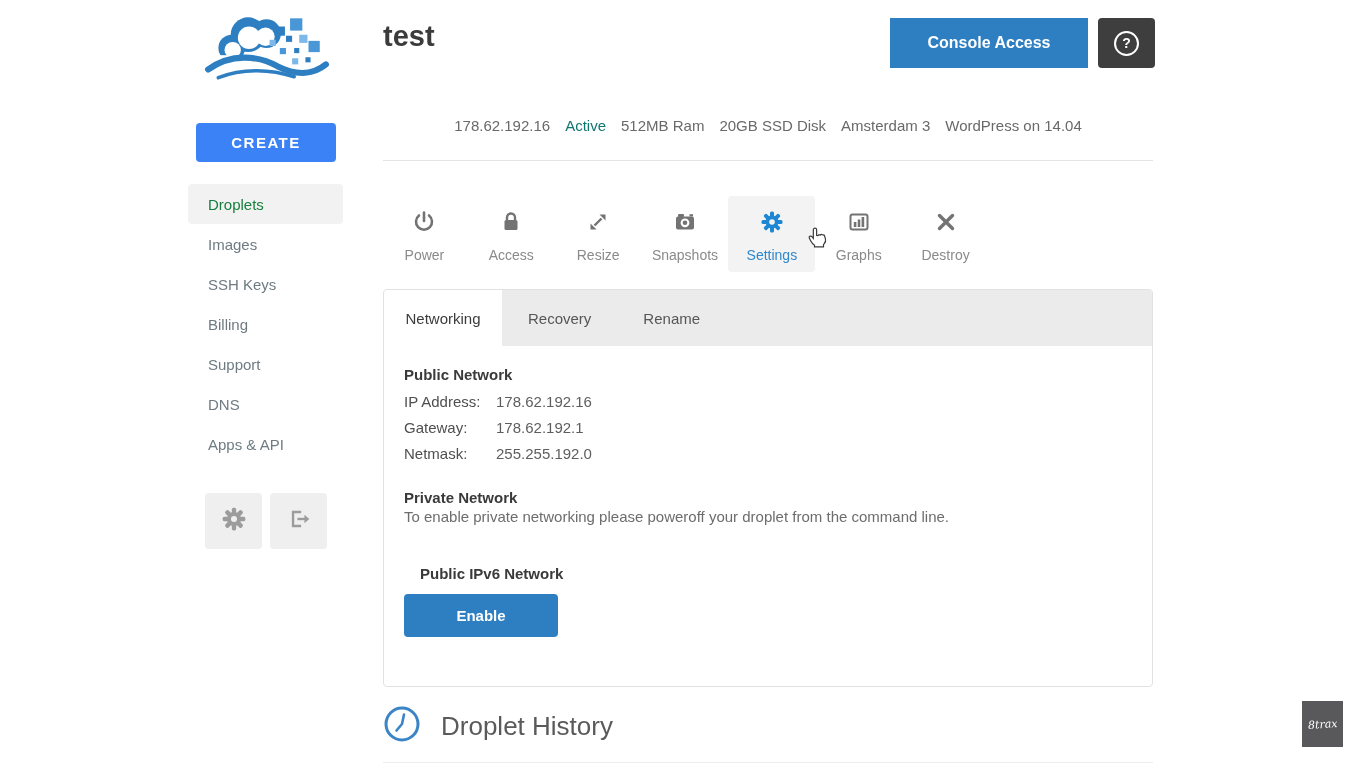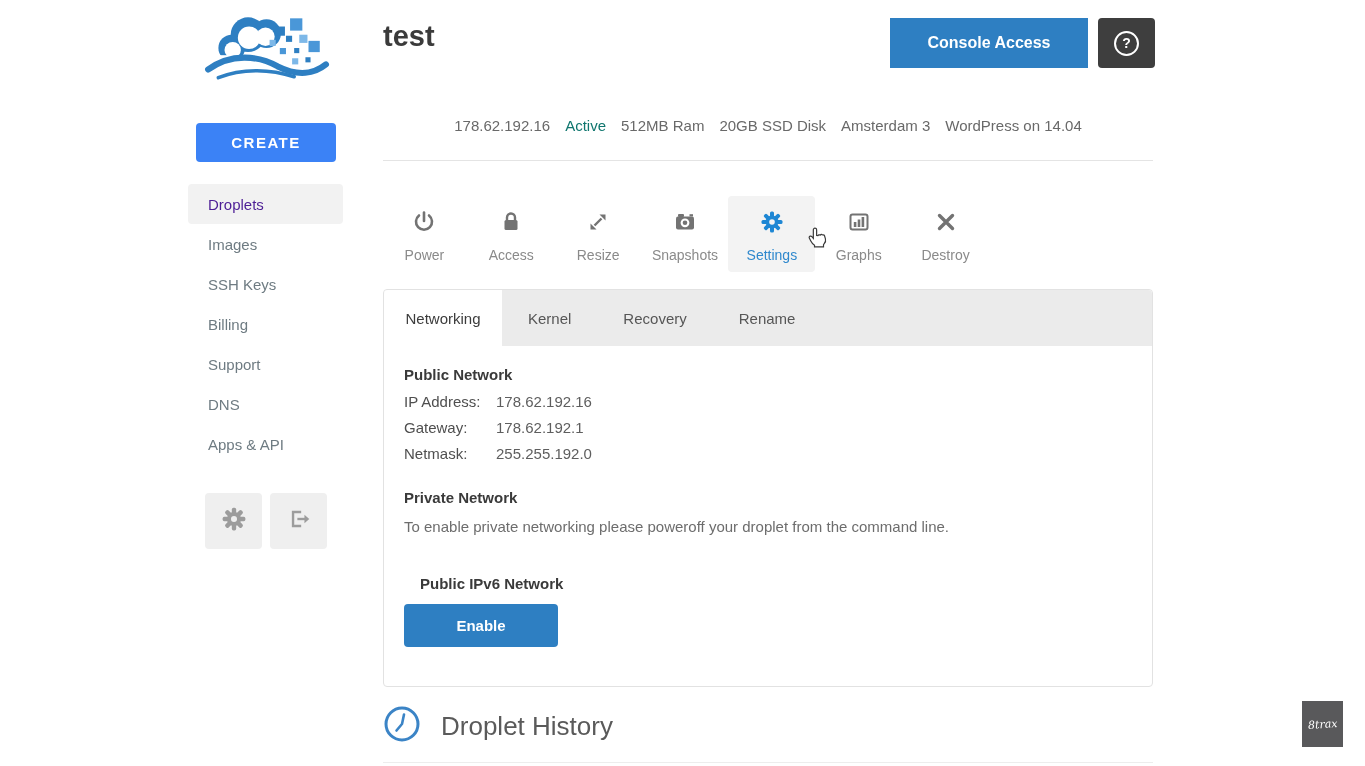--- a/index.html
+++ b/index.html
@@ -8,21 +8,21 @@
   .abs { position:absolute; }
 
   
   .logo { left:202px; top:6px; width:128px; height:82px; }
   .create-btn { left:196px; top:123px; width:140px; height:39px; background:#3b82f6;
     color:#fff; font-size:15px; font-weight:bold; letter-spacing:1.5px; border:none;
     border-radius:4px; display:flex; align-items:center; justify-content:center; cursor:pointer; }
   .nav { left:188px; top:184px; width:155px; }
   .nav-item { height:40px; display:flex; align-items:center; padding-left:20px;
     font-size:15px; color:#6e7b82; border-radius:4px; cursor:pointer; }
-  .nav-item.active { background:#f2f2f2; color:#4c1d95; }
+  .nav-item.active { background:#f2f2f2; color:#15803d; }
   .side-tools { left:205px; top:493px; display:flex; gap:8px; }
   .tool-btn { width:57px; height:56px; background:#efefef; border-radius:4px;
     display:flex; align-items:center; justify-content:center; color:#9c9c9c; cursor:pointer; }
 
   
   .droplet-title { left:383px; top:20px; font-size:29px; color:#3b3b3b; }
   .console-btn { left:890px; top:18px; width:198px; height:50px; background:#2e7fc2;
     border:none; border-radius:0; color:#fff; font-size:16px; font-weight:bold;
     display:flex; align-items:center; justify-content:center; cursor:pointer; }
   .help-btn { left:1098px; top:18px; width:57px; height:50px; background:#3e3e3e;
@@ -51,21 +51,21 @@
   .tab { padding:0 26px; display:flex; align-items:center; font-size:15px; color:#565656; cursor:pointer; }
   .tab.active { background:#fff; color:#3c3c3c; width:118px; justify-content:center;
     padding:0; border-radius:4px 0 0 0; }
   .card-body { padding:20px; }
   .section-title { font-size:15px; font-weight:bold; color:#3a3a3a; }
   .net-rows { margin-top:6px; }
   .net-row { display:flex; font-size:15px; line-height:26px; }
   .net-label { width:92px; color:#4f4f4f; }
   .net-value { color:#5e5e5e; }
   .pn-title { margin-top:22px; }
-  .pn-msg { margin-top:12px; font-size:15px; color:#6d6d6d; }
+  .pn-msg { margin-top:2px; font-size:15px; color:#6d6d6d; }
   .v6-title { margin-top:40px;margin-left:16px; }
   .enable-btn { margin-top:12px; width:154px; height:43px; background:#2e7fc2; border:none;
     border-radius:4px; color:#fff; font-size:15px; font-weight:bold;
     display:flex; align-items:center; justify-content:center; cursor:pointer; }
 
   
   .history { left:383px; top:705px; display:flex; align-items:center; gap:20px; }
   .history-title { font-size:26px; color:#5a5a5a; }
   .bottom-line { left:383px; top:762px; width:770px; height:1px; background:#ededed; }
 
@@ -244,21 +244,20 @@
 
 <div class="abs cursor">
   <svg viewBox="0 0 24 26" width="22" height="24">
     <path d="M9.8 2.2c1 0 1.8.8 1.8 1.8v6.3l1.3.2c.3-.7 1-1.1 1.8-.9l.9.3c.4-.6 1.2-.9 1.9-.6l1 .4c.7-.2 1.4.1 1.7.9l1 3.3c.6 2-.2 4.1-1.5 5.6l-.6.8v2.3H9.3v-1.6c-1.8-1.2-3.2-3-4.2-5l-1.5-3c-.4-.8 0-1.7.8-2 .7-.3 1.5 0 2 .6l1.6 1.9V4c0-1 .8-1.8 1.8-1.8z" fill="#ffffff" stroke="#3a3a3a" stroke-width="1.3"></path>
   </svg>
 </div>
 
 <section class="abs card">
   <div class="tabbar">
     <div class="tab active">Networking</div>
-    <div class="tab">Kernel</div>
     <div class="tab">Recovery</div>
     <div class="tab">Rename</div>
   </div>
 
   <div class="card-body">
     <h3 class="section-title">Public Network</h3>
 
     <div class="net-rows">
       <div class="net-row">
         <span class="net-label">IP Address:</span>

